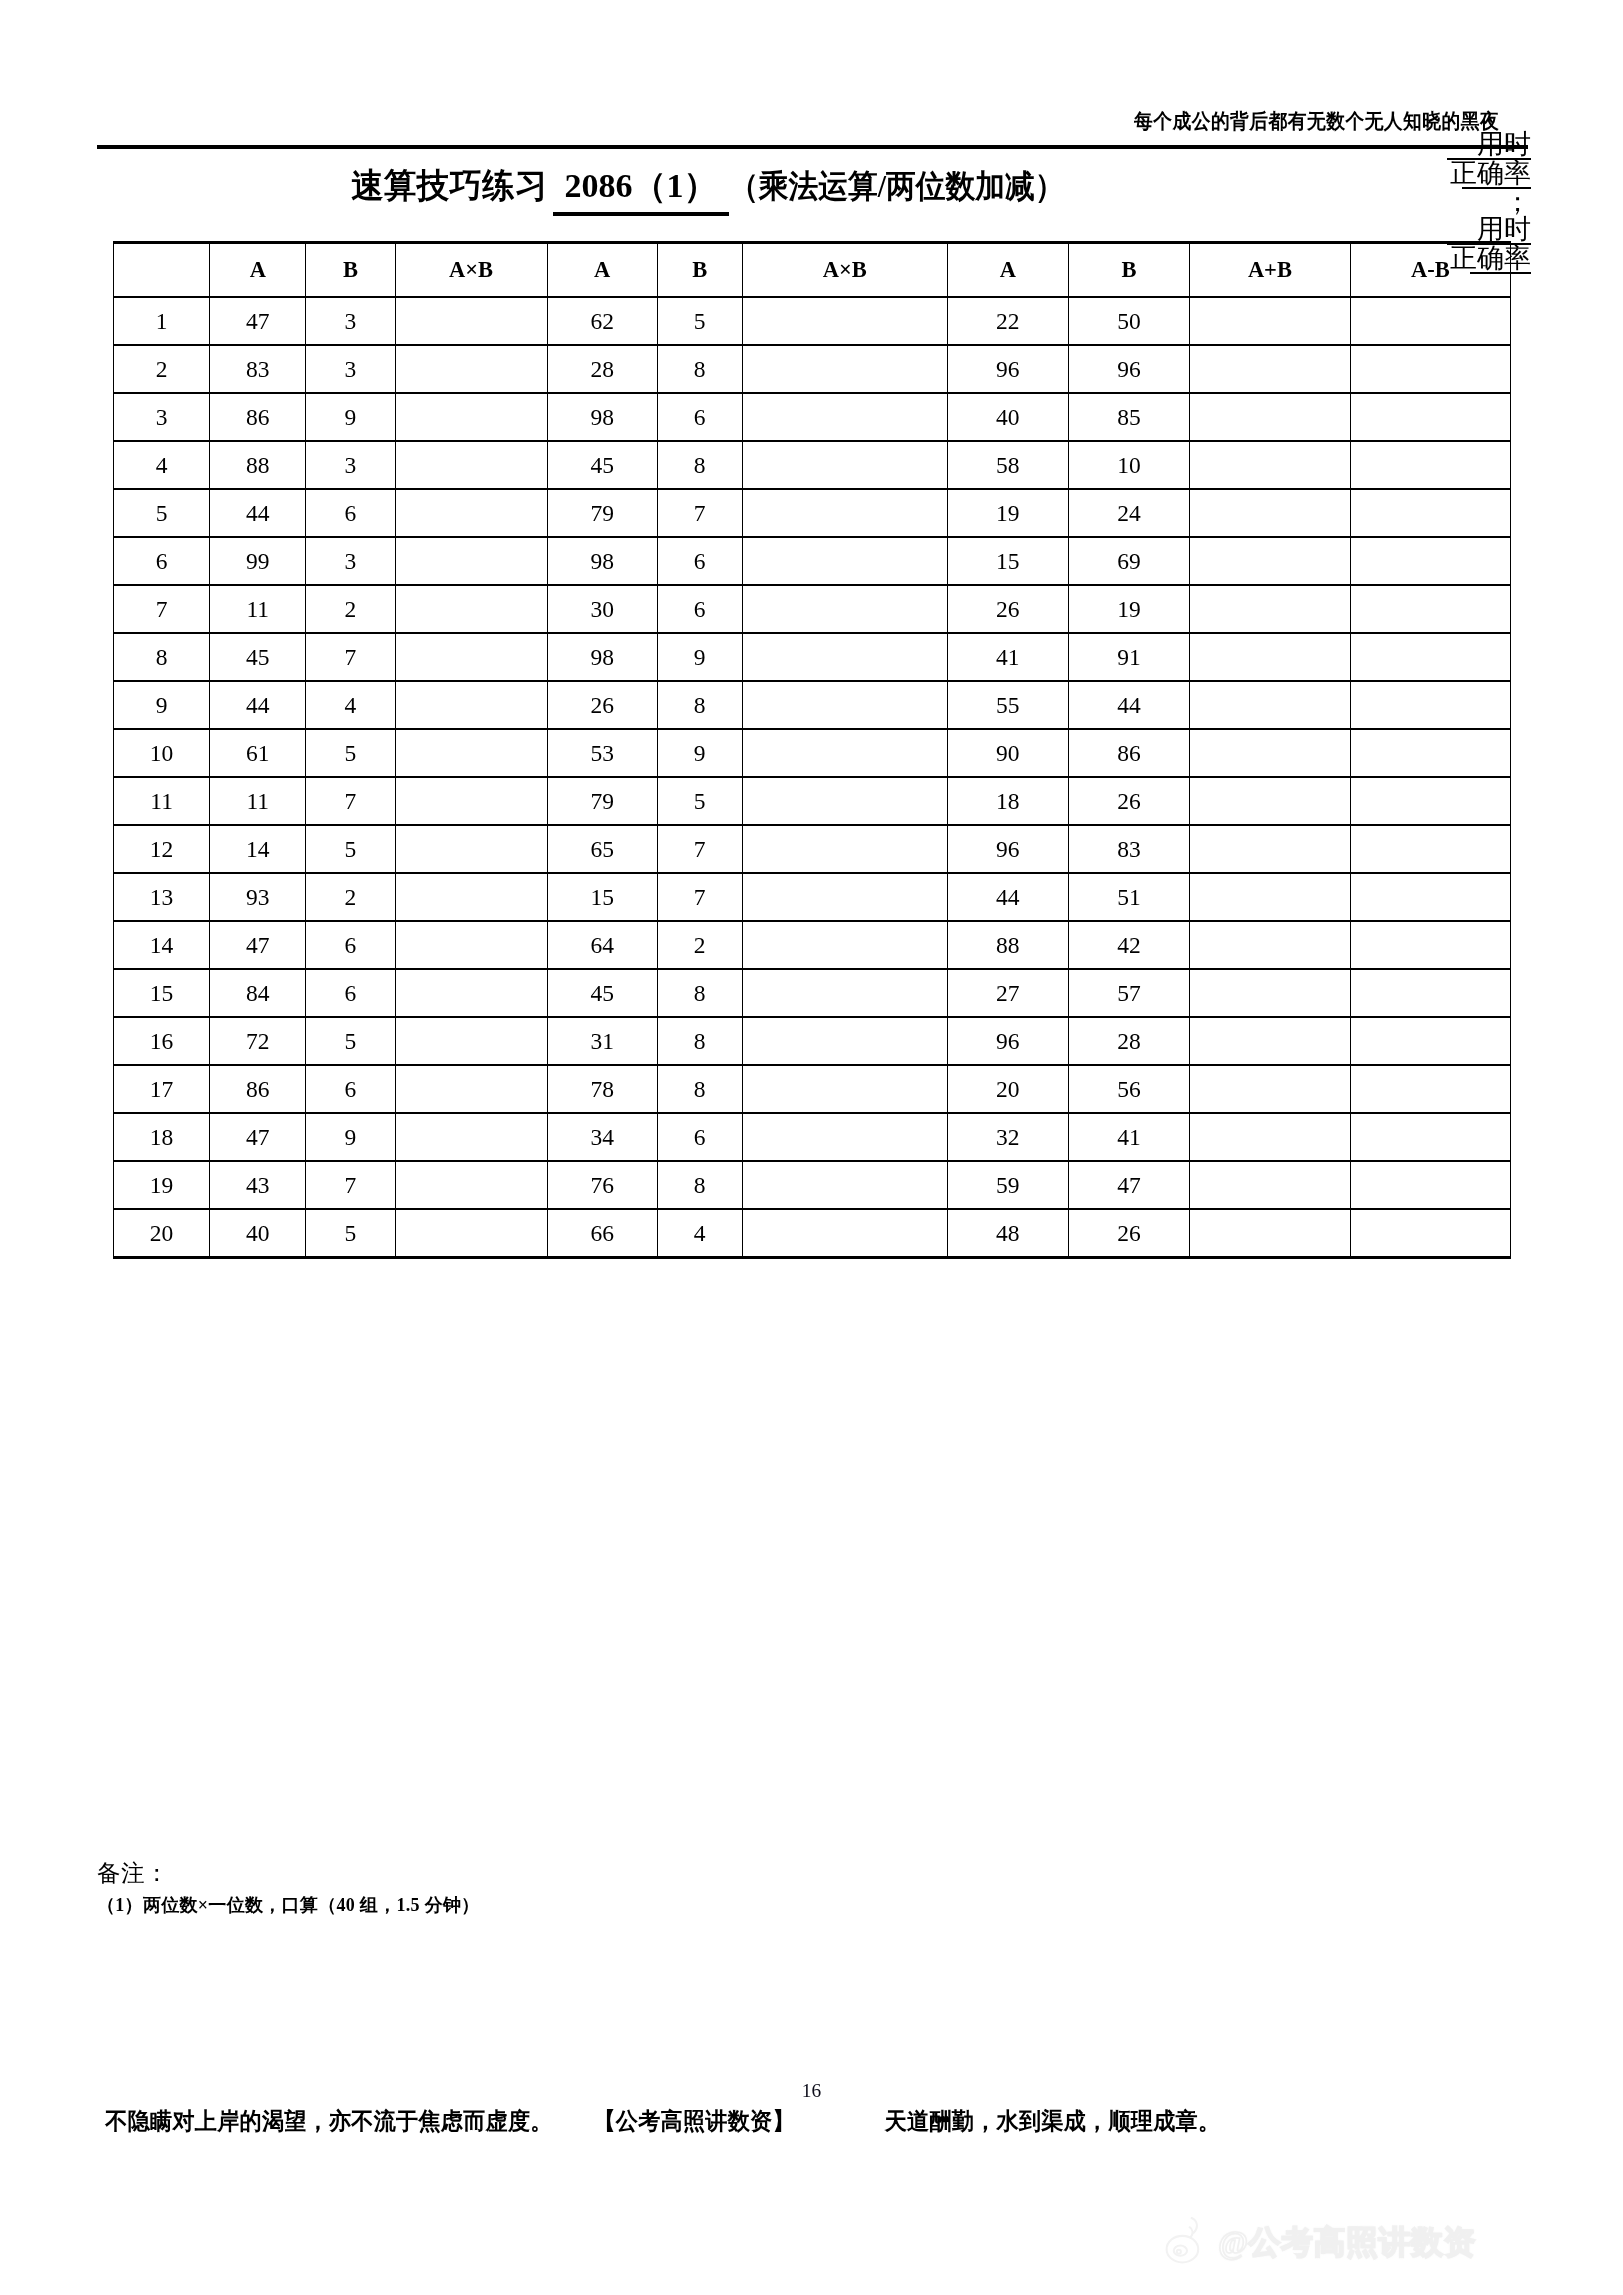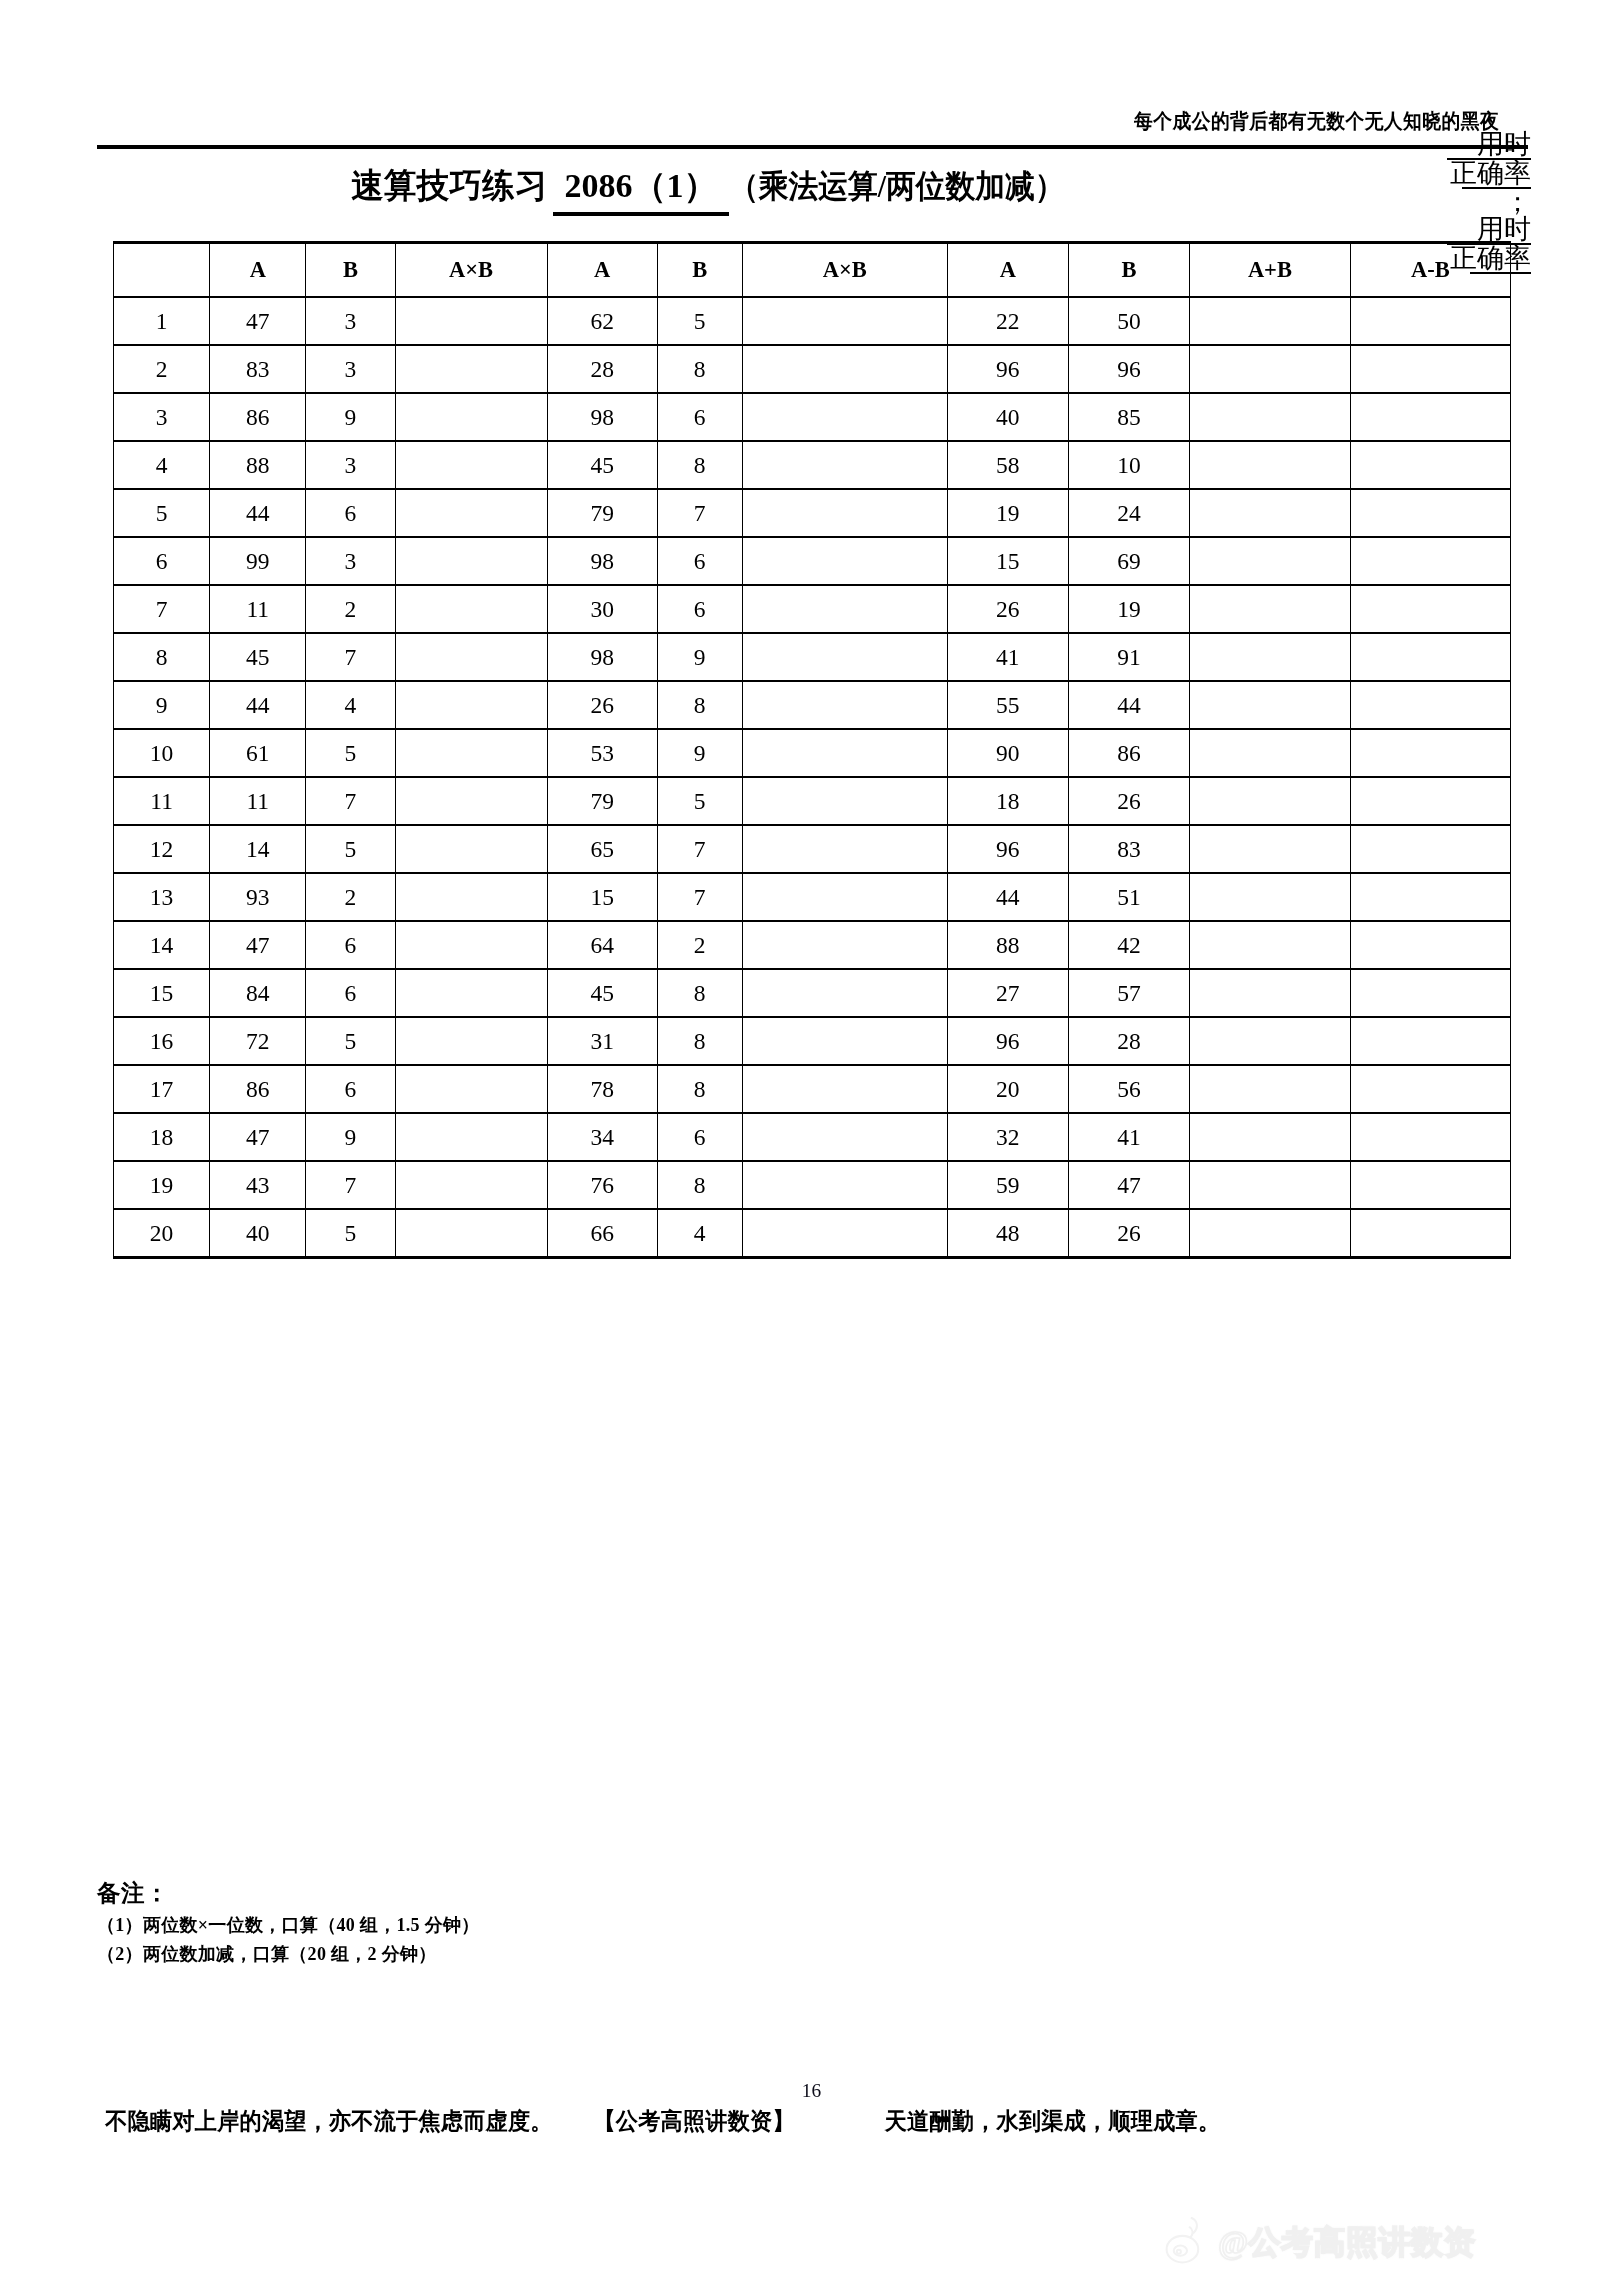--- a/index.html
+++ b/index.html
@@ -153,25 +153,24 @@
 
   
   #notes {
     position: absolute;
     left: 97px;
     top: 1856px;
     width: 1022px;
   }
   .note-title {
     font-family: "Liberation Serif", "DejaVu Serif", serif;
-    font-weight: 700;
+    font-weight: 400;
     font-size: 23.5px;
     line-height: 1.5;
     letter-spacing: 0.5px;
-    margin-top: 20px;
   }
   .note-line {
     font-family: "Liberation Serif", "DejaVu Serif", serif;
     font-weight: 700;
     font-size: 18px;
     line-height: 1.62;
     letter-spacing: 0.3px;
     white-space: nowrap;
   }
 
@@ -545,21 +544,20 @@
         <td>26</td>
         <td></td>
         <td></td>
       </tr>
     </tbody>
 </table>
 
 <div id="notes">
   <div class="note-title">备注：</div>
   <div class="note-line">（1）两位数×一位数，口算（40 组，1.5 分钟）</div>
-  <div class="note-line">（2）两位数加减，口算（20 组，2 分钟）</div>
 </div>
 
 <div id="page-number">16</div>
 
 <div id="footer">
   <span class="foot-text">不隐瞒对上岸的渴望，亦不流于焦虑而虚度。</span>
   <span class="foot-gap"></span>
   <span class="foot-text">【公考高照讲数资】</span>
   <span class="foot-gap-lg"></span>
   <span class="foot-text">天道酬勤，水到渠成，顺理成章。</span>

